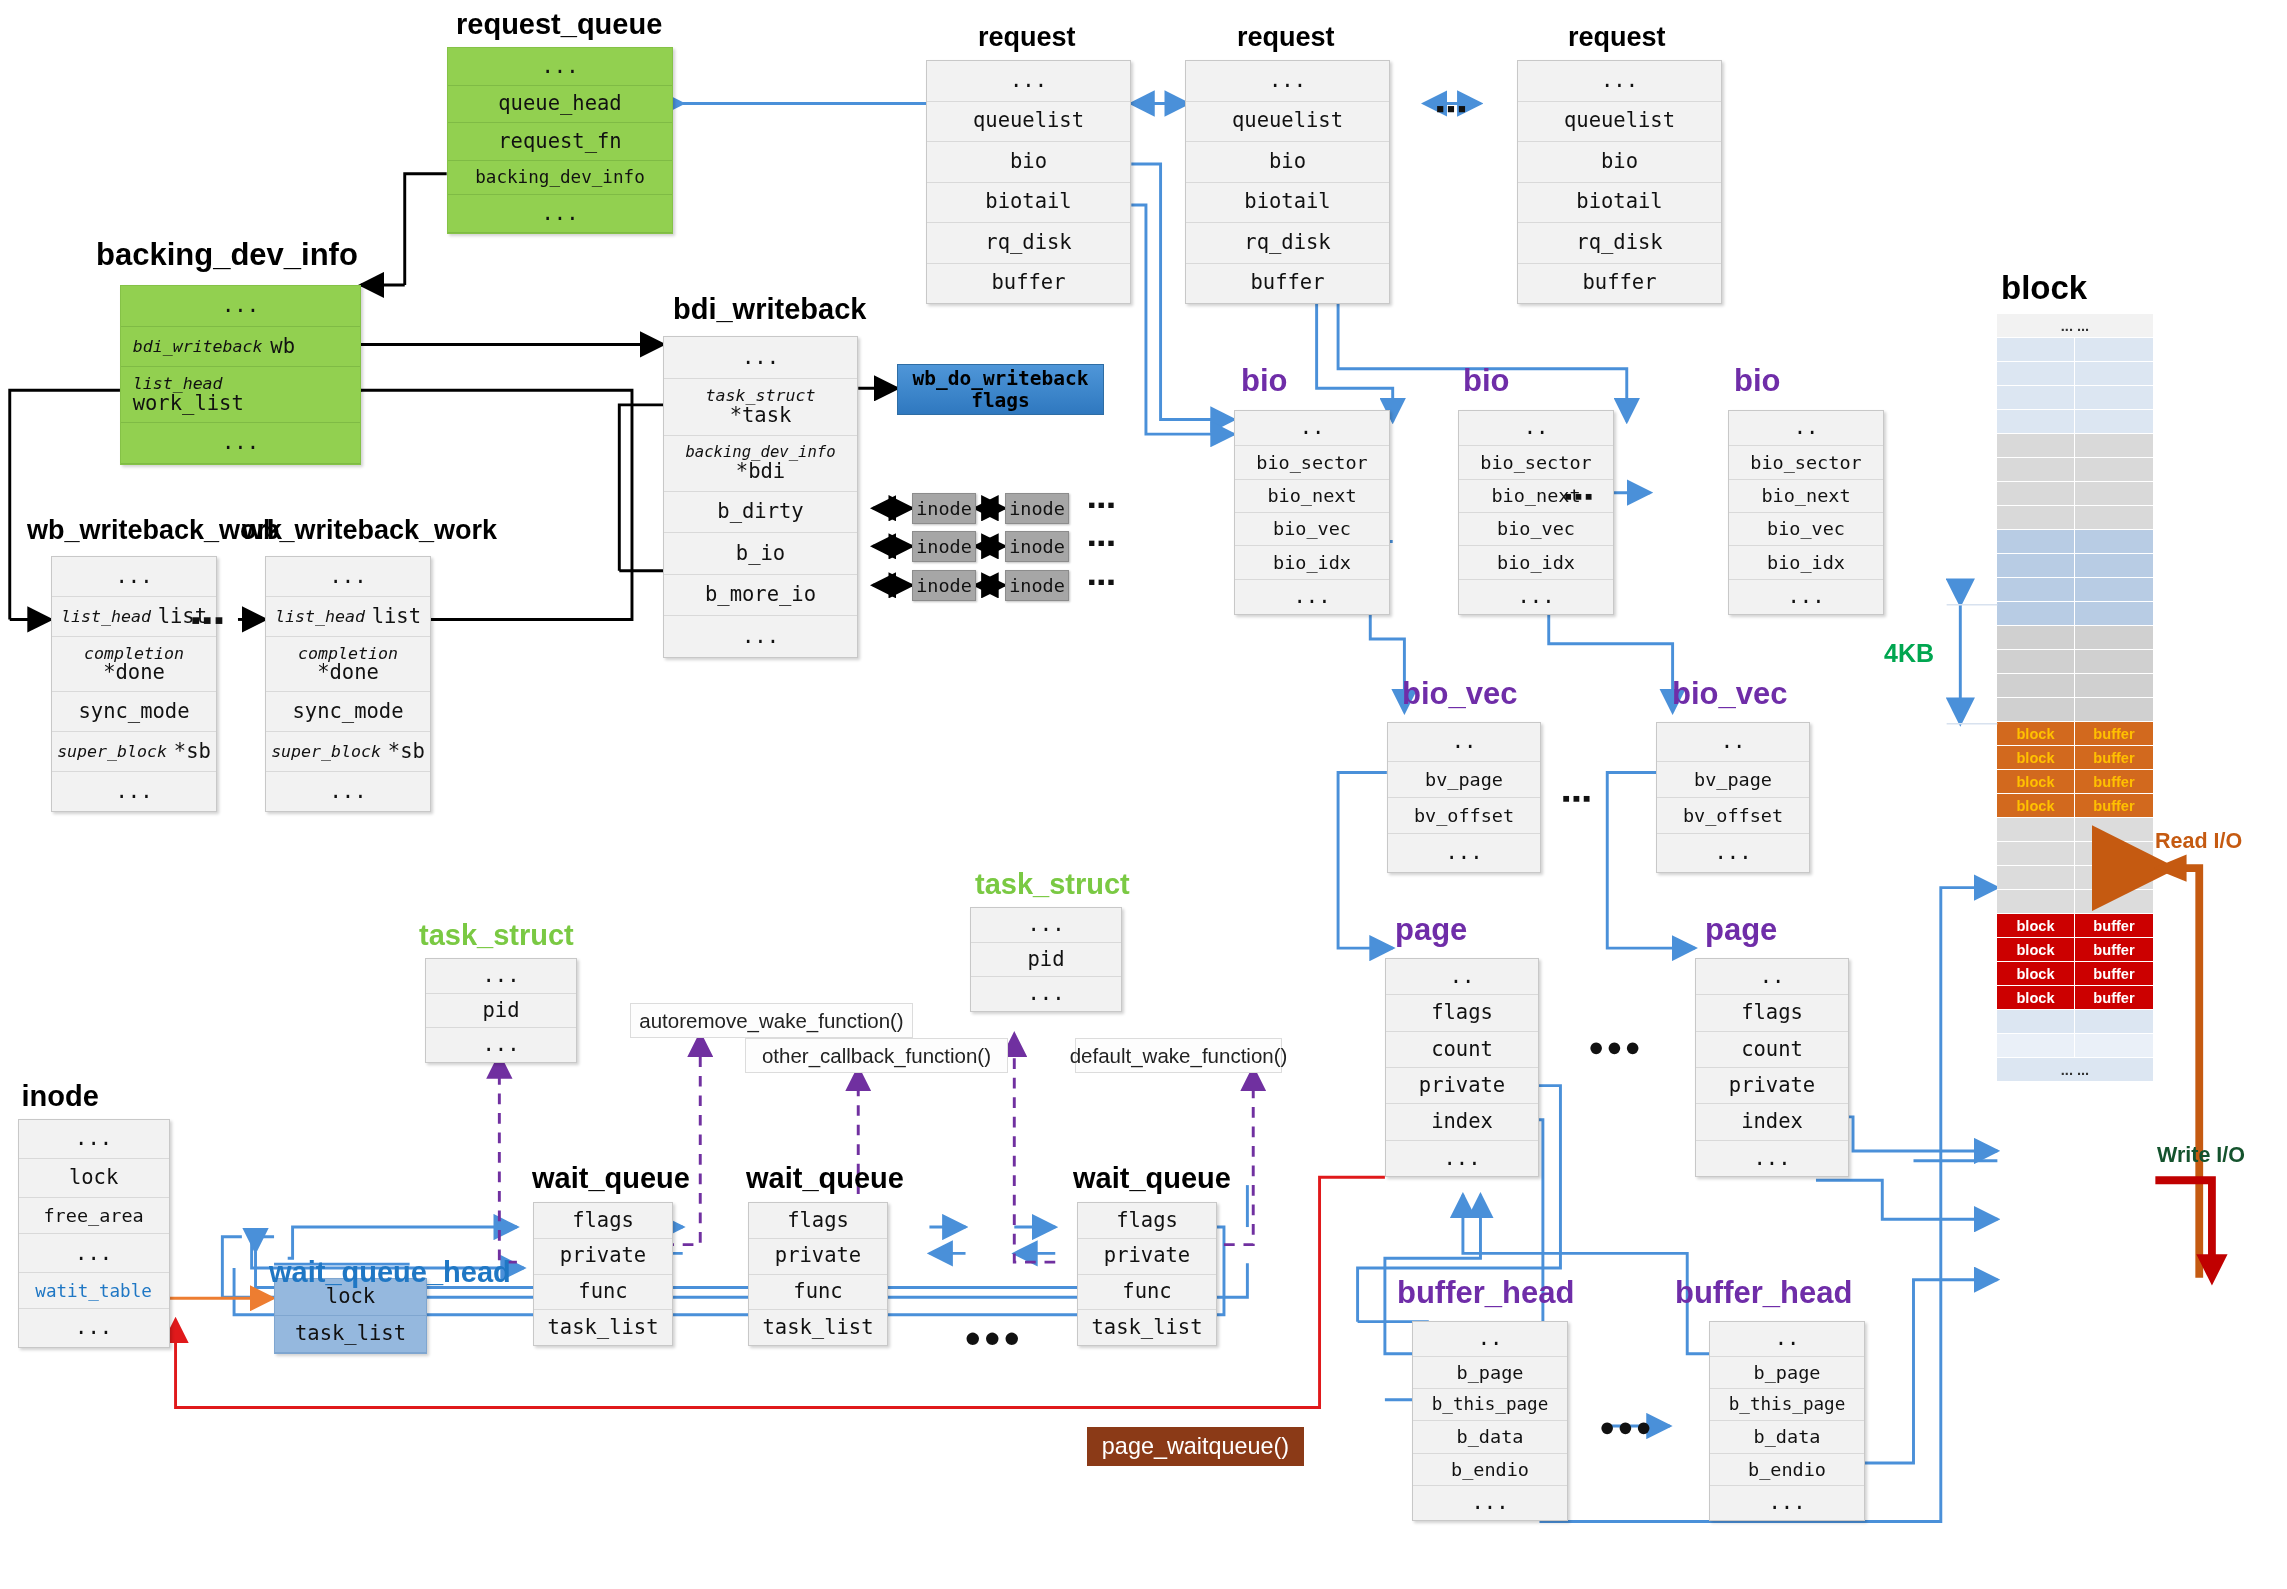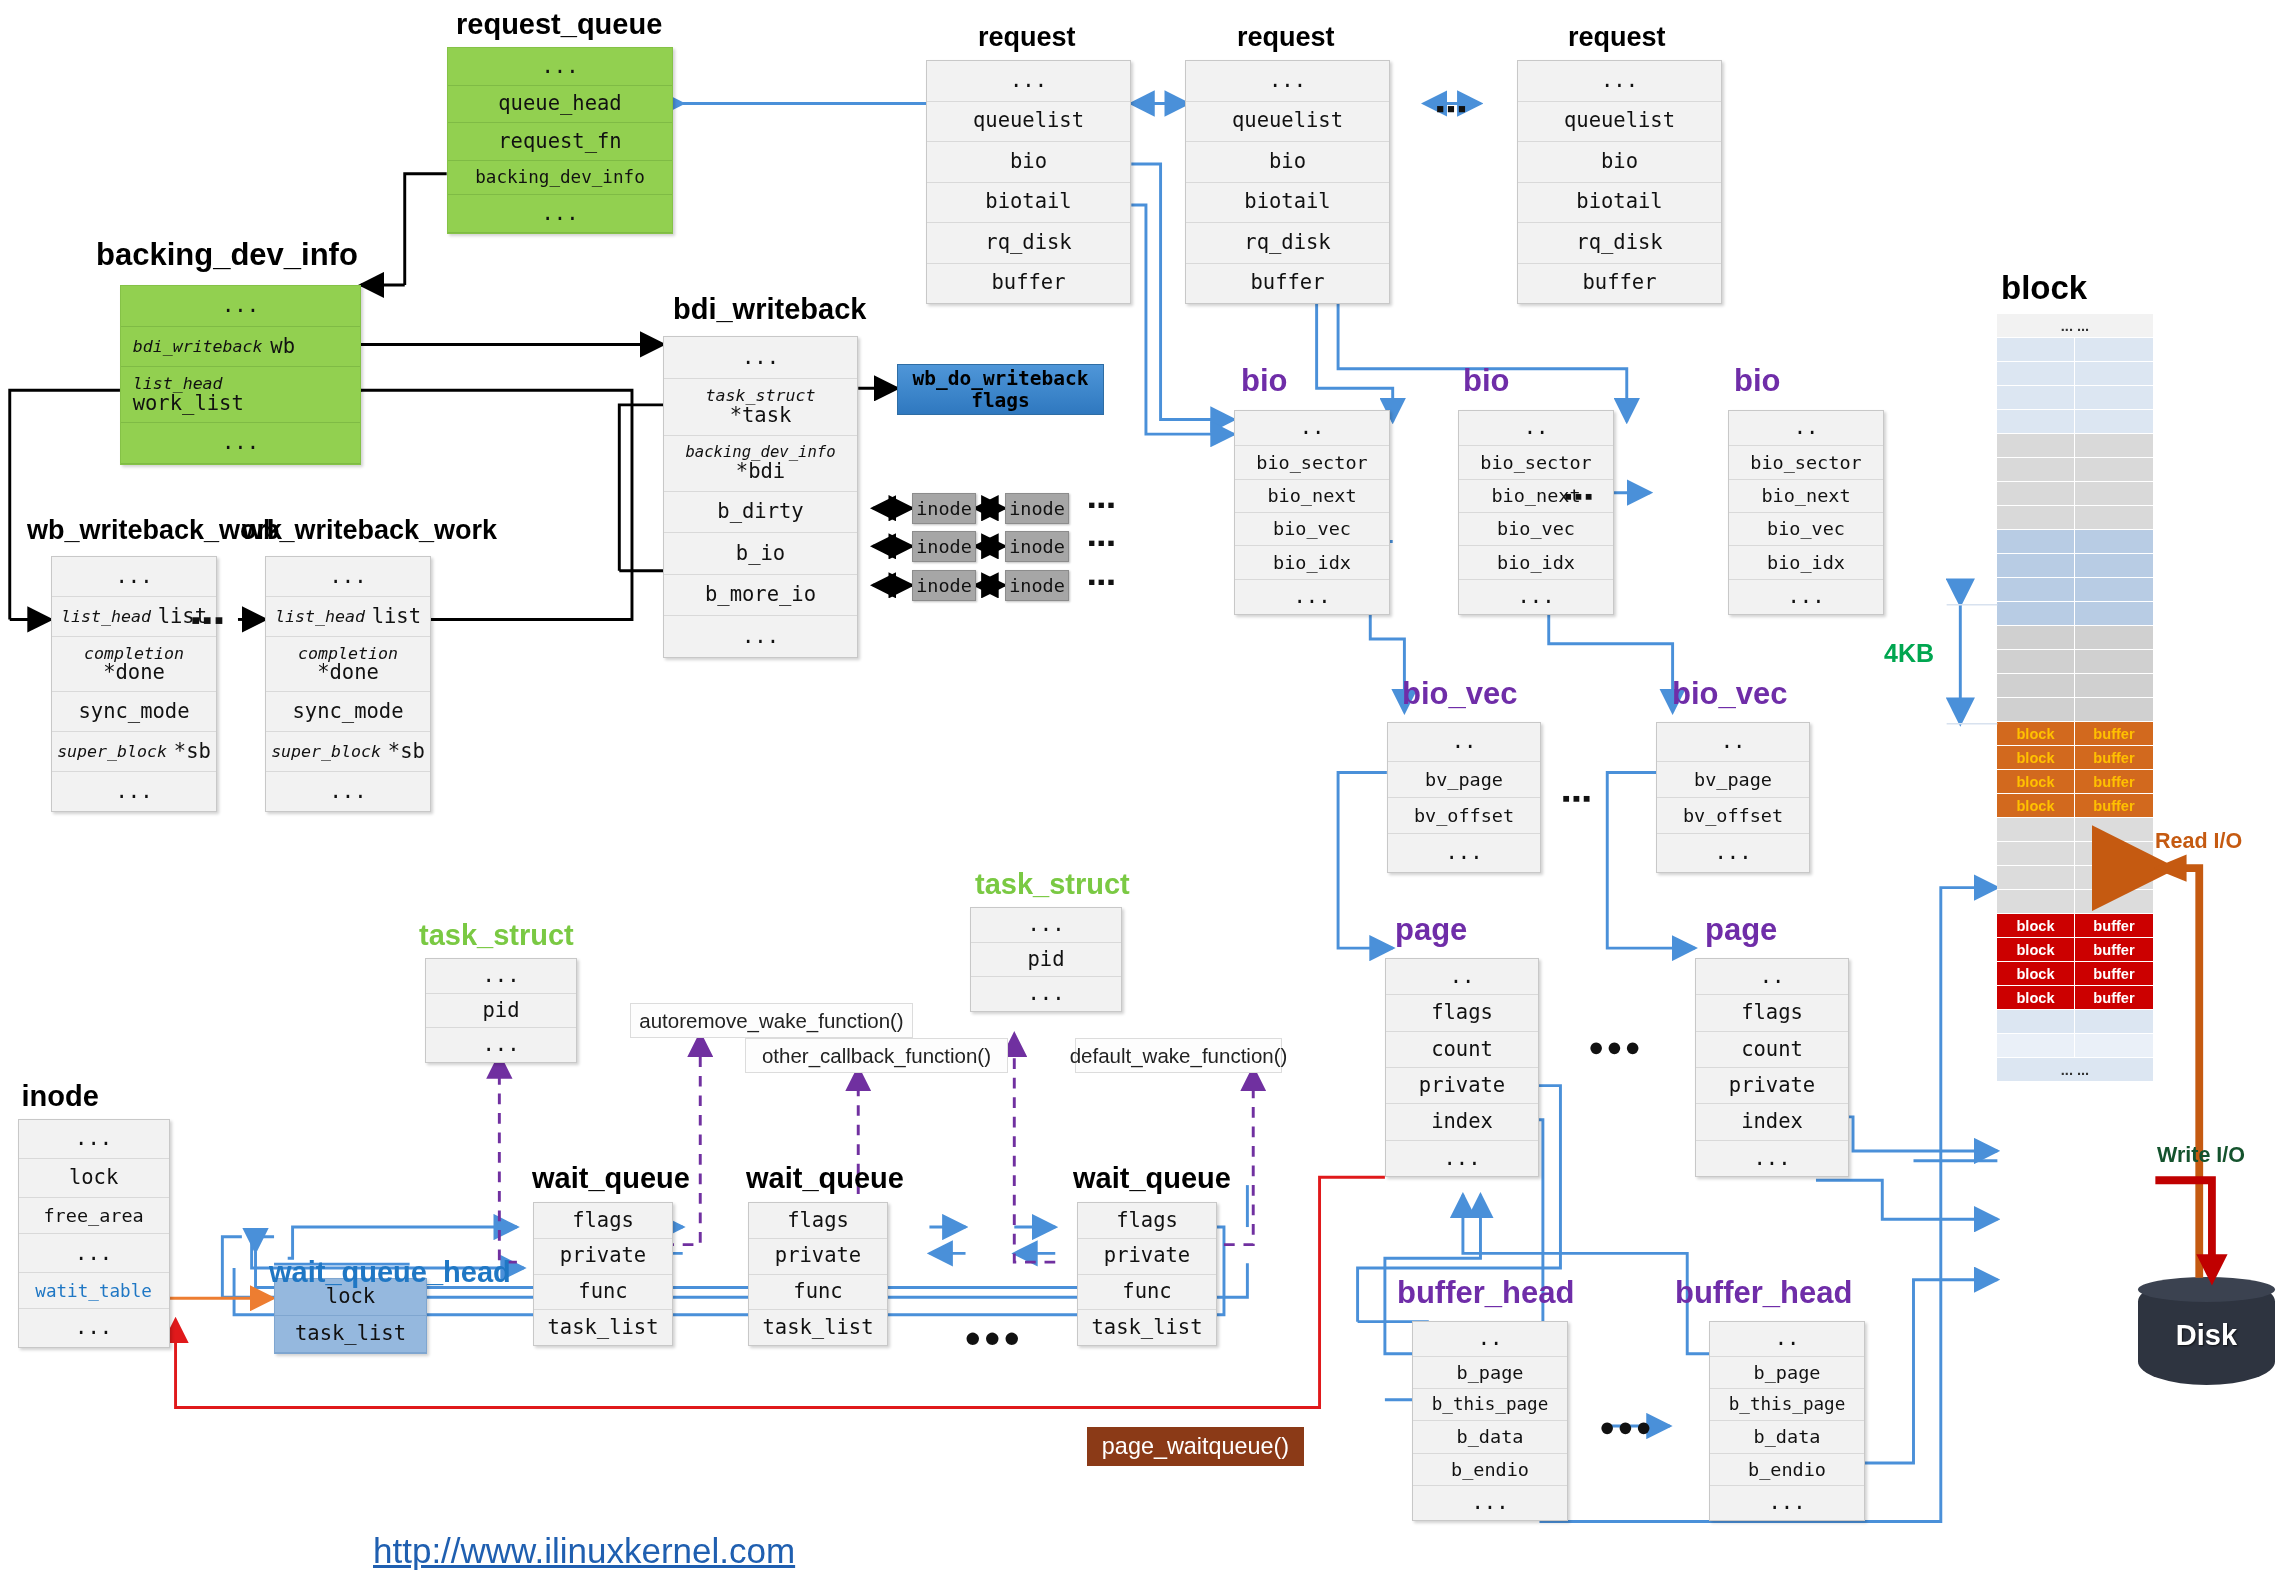--- a/index.html
+++ b/index.html
@@ -750,26 +750,21 @@
       </div>
       <div class="memrow" style="background: rgb(220, 230, 242);">
         <div class="cell" style="flex: 1 1 100%; color: rgb(51, 51, 51); font-weight: bold;">... ...</div>
       </div>
     </div>
 
   <div class="sizelabel" style="left:1884px; top:639px;">4KB</div>
   <div class="iolabel" style="left:2155px; top:829px; color:#c55a11;">Read I/O</div>
   <div class="iolabel" style="left:2157px; top:1143px; color:#14532d;">Write I/O</div>
 
-  <div class="disk" style="left:2138px; top:1278px;">
-    <div class="top"></div>
-    <div class="lbl">Disk</div>
-  </div>
-
-  <a class="urllink" href="#" style="left:373px; top:1531px;">http://www.ilinuxkernel.com</a>
+
 
   <svg class="wires wires-top" xmlns="http://www.w3.org/2000/svg" viewBox="0 0 2346 1630" width="2288" height="1590">
     <defs>
       <marker id="aRd" markerWidth="11" markerHeight="11" refX="10" refY="5.5" orient="auto">
         <path d="M0,0 L11,5.5 L0,11 z" fill="#c55a11"></path>
       </marker>
       <marker id="aWr" markerWidth="11" markerHeight="11" refX="10" refY="5.5" orient="auto">
         <path d="M0,0 L11,5.5 L0,11 z" fill="#c00000"></path>
       </marker>
       <marker id="a4kU" markerWidth="10" markerHeight="10" refX="9" refY="5" orient="auto">

